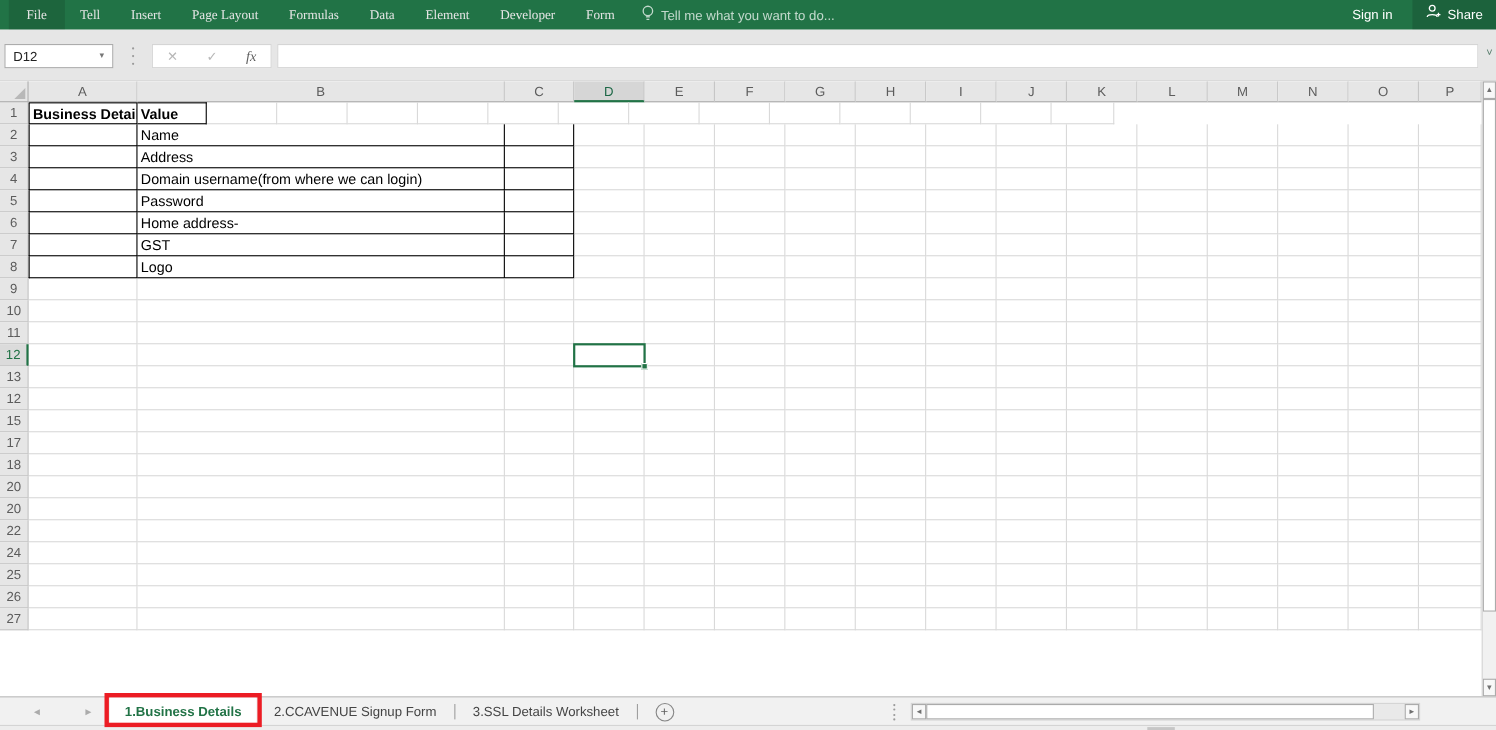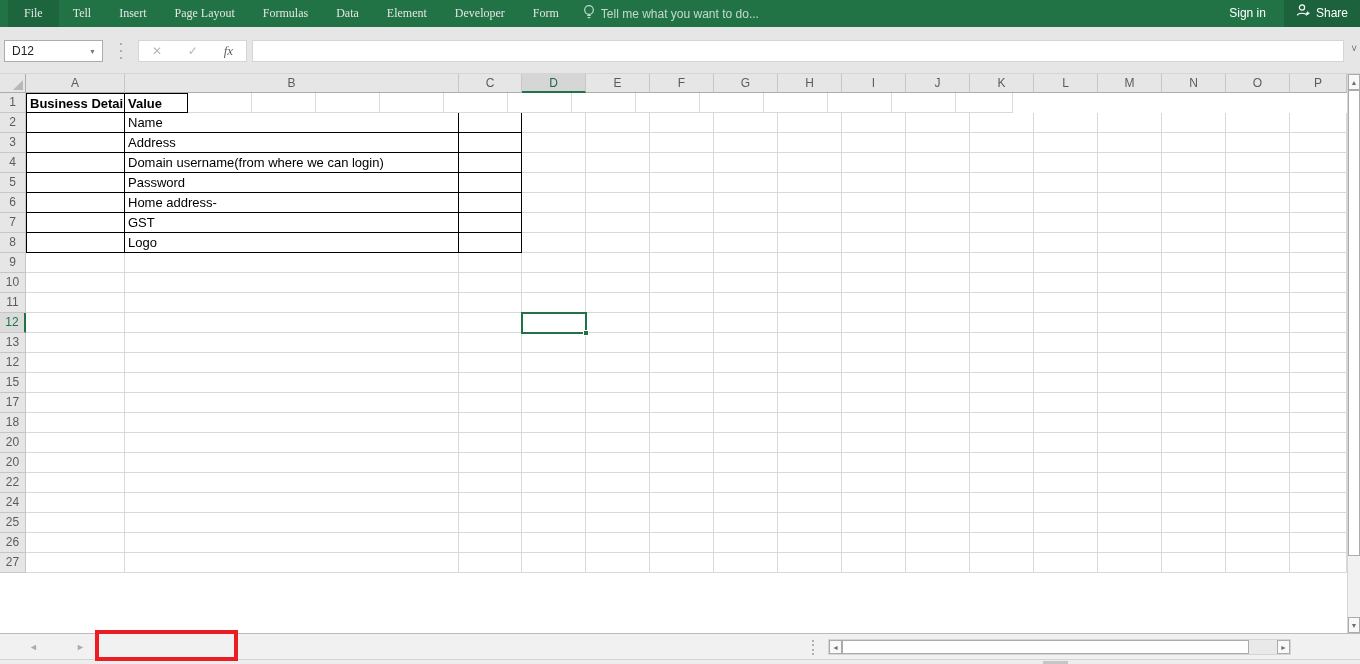--- a/index.html
+++ b/index.html
@@ -621,20 +621,28 @@
 <div class="vscroll">
   <div class="varrow">▲</div>
   <div class="vthumb"></div>
   <div class="vtrack"></div>
   <div class="varrow">▼</div>
 </div>
 
 <div class="tabbar">
   <span class="nav l">◄</span>
   <span class="nav r">►</span>
+  <div class="stabs">
+      <div class="stab active">1.Business Details</div>
+      <div class="stab">2.CCAVENUE Signup Form</div>
+      <div class="tabsep"></div>
+      <div class="stab">3.SSL Details Worksheet</div>
+      <div class="tabsep"></div>
+      <div class="addsheet">+</div>
+    </div>
   <div class="tgrip">
       <i></i>
       <i></i>
       <i></i>
       <i></i>
     </div>
   <div class="hscroll">
     <div class="harrow">◄</div>
     <div class="hthumb"></div>
     <div class="htrack"></div>

